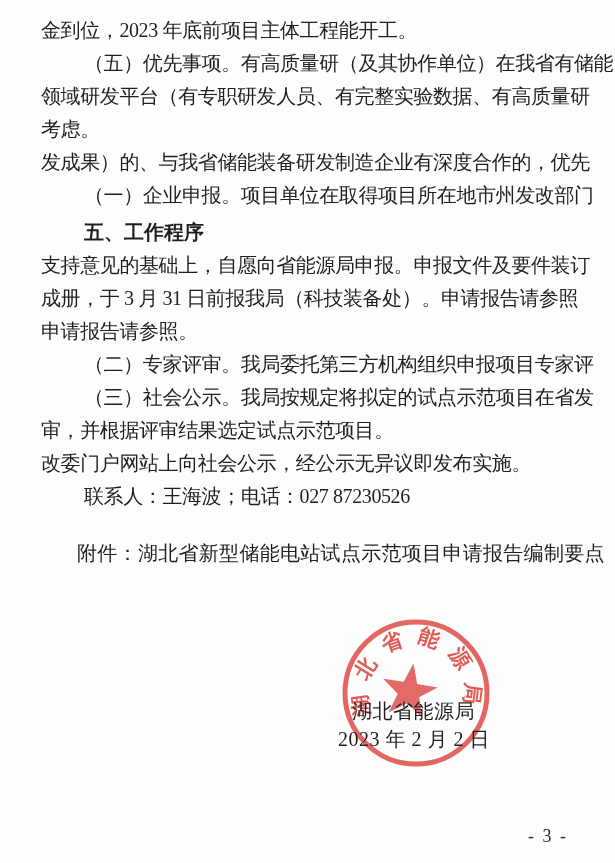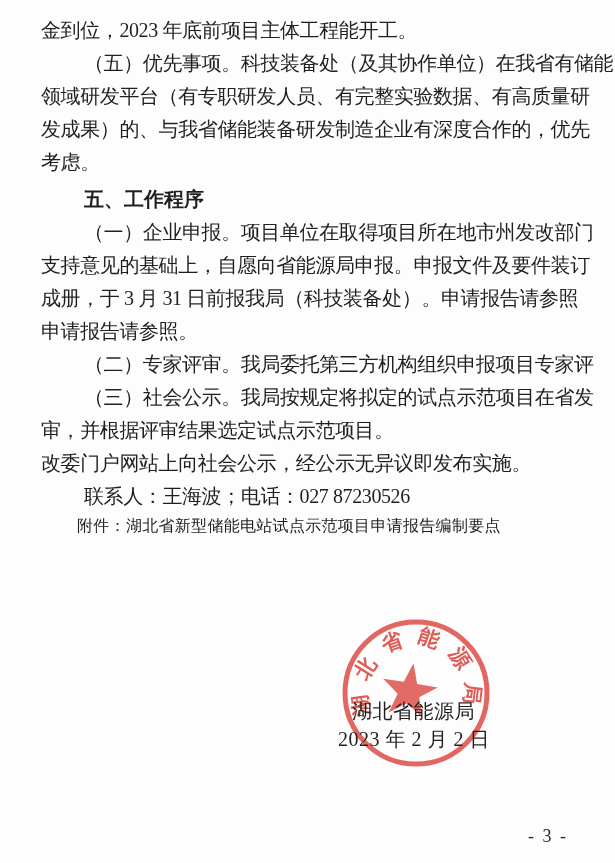--- a/index.html
+++ b/index.html
@@ -34,22 +34,22 @@
   }
   .line.heading {
     font-family: "Liberation Sans", "DejaVu Sans", sans-serif;
     font-weight: bold;
     margin-top: 4px;
     letter-spacing: 0px;
   }
   .attachment {
     position: absolute;
     left: 77px;
-    top: 516px;
-    font-size: 16px;
+    top: 540px;
+    font-size: 20px;
     letter-spacing: 0.3px;
     white-space: nowrap;
   }
   .seal {
     position: absolute;
     left: 336px;
     top: 616px;
   }
   .sig-org {
     position: absolute;
@@ -77,26 +77,26 @@
     white-space: nowrap;
   }
 </style>
 </head>
 <body>
 
 <div class="page">
 
   <div class="body-text">
     <div class="line">金到位，2023 年底前项目主体工程能开工。</div>
-    <div class="line indent">（五）优先事项。科技装备处（及其协作单位）在我省有储能</div>
+    <div class="line indent">（五）优先事项。有高质量研（及其协作单位）在我省有储能</div>
     <div class="line">领域研发平台（有专职研发人员、有完整实验数据、有高质量研</div>
+    <div class="line">考虑。</div>
     <div class="line">发成果）的、与我省储能装备研发制造企业有深度合作的，优先</div>
-    <div class="line">考虑。</div>
+    <div class="line indent">（一）企业申报。项目单位在取得项目所在地市州发改部门</div>
     <div class="line indent heading">五、工作程序</div>
-    <div class="line indent">（一）企业申报。项目单位在取得项目所在地市州发改部门</div>
     <div class="line">支持意见的基础上，自愿向省能源局申报。申报文件及要件装订</div>
     <div class="line">成册，于 3 月 31 日前报我局（科技装备处）。申请报告请参照</div>
     <div class="line">申请报告请参照。</div>
     <div class="line indent">（二）专家评审。我局委托第三方机构组织申报项目专家评</div>
     <div class="line indent">（三）社会公示。我局按规定将拟定的试点示范项目在省发</div>
     <div class="line">审，并根据评审结果选定试点示范项目。</div>
     <div class="line">改委门户网站上向社会公示，经公示无异议即发布实施。</div>
     <div class="line indent">联系人：王海波；电话：027 87230526</div>
   </div>
 

